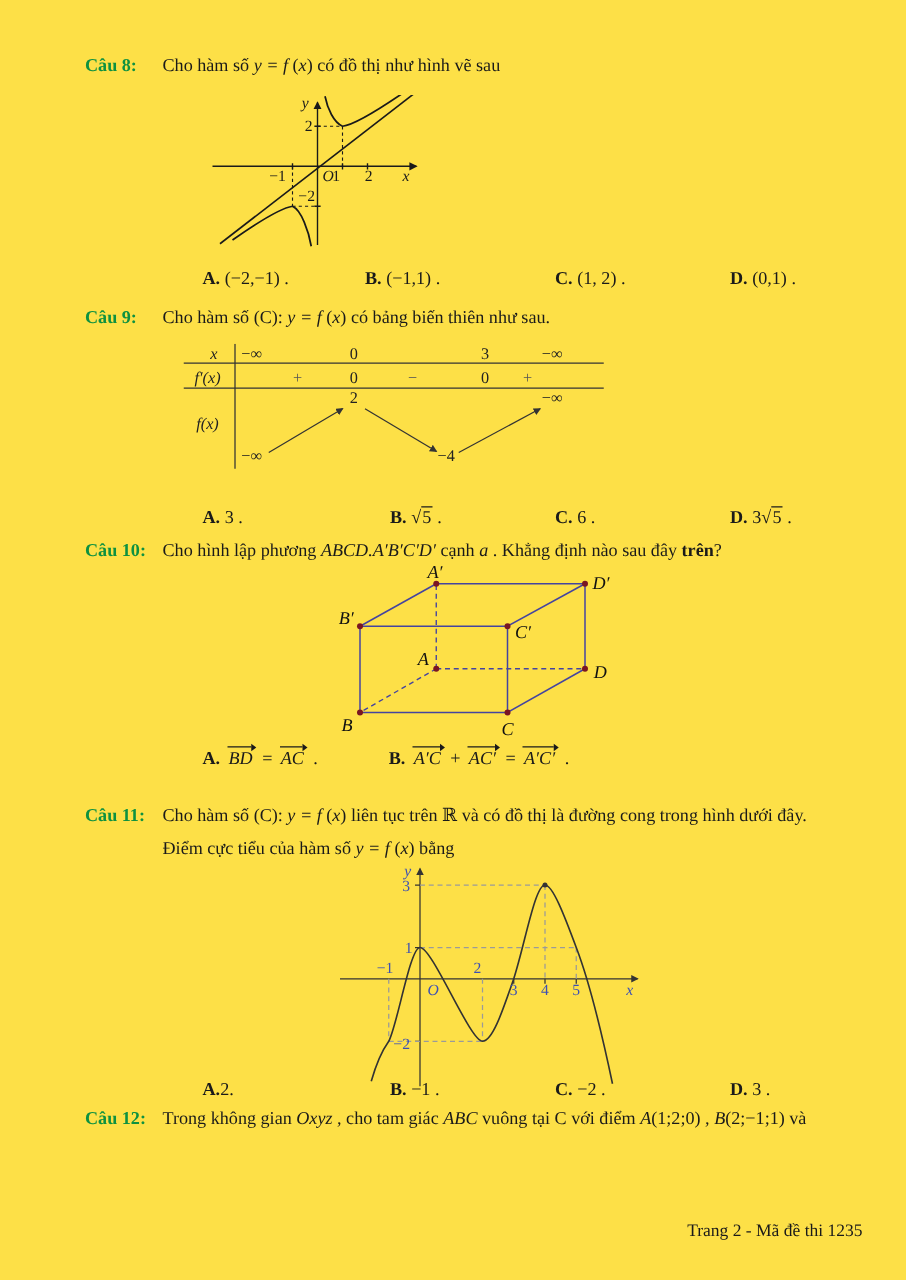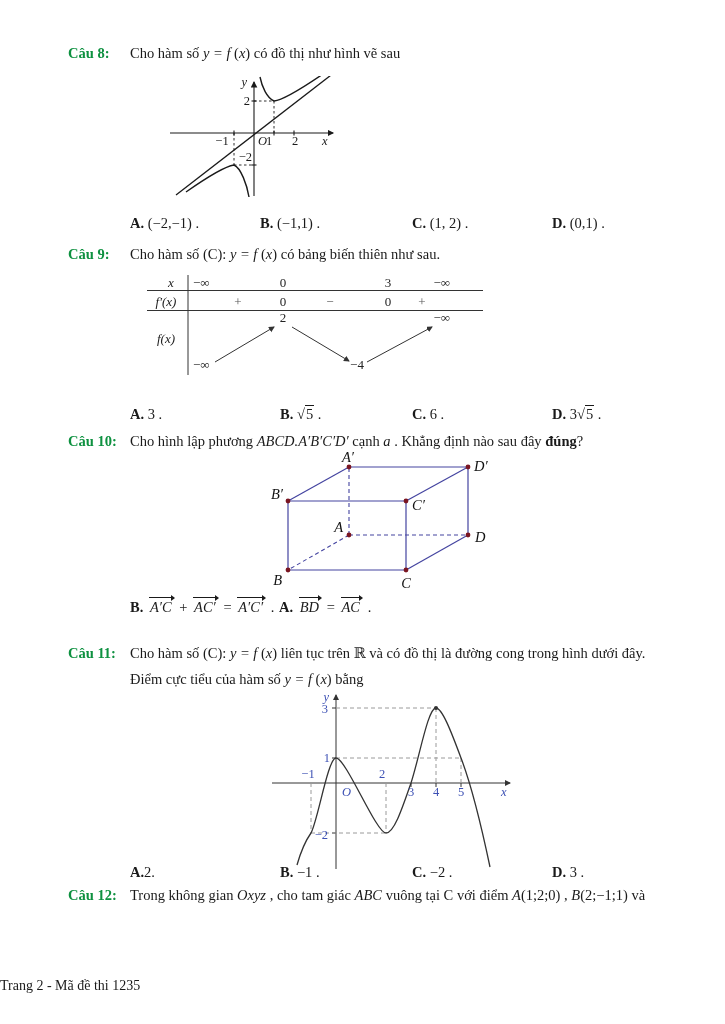--- a/index.html
+++ b/index.html
@@ -1,38 +1,38 @@
 <!DOCTYPE html>
 <html lang="vi"><head>
 <meta charset="utf-8">
 <style>
   html,body{margin:0;padding:0;background:#e8e8e8;}
-  .page{position:relative;width:725px;height:1024px;background:#ffffff;overflow:hidden;
+  .page{position:relative;width:725px;height:1024px;background:#fde047;overflow:hidden;
         font-family:"Liberation Serif","DejaVu Serif",serif;font-size:14.5px;color:#1a1a1a;}
   .qline{position:absolute;left:0;width:725px;white-space:nowrap;}
   .qlabel{position:absolute;left:68px;font-weight:bold;color:#0e9140;}
   .qtext{position:absolute;left:130px;}
   .cont{position:absolute;left:130px;white-space:nowrap;}
   .opts{position:absolute;left:130px;display:grid;white-space:nowrap;}
   .cols4{grid-template-columns:150px 132px 140px auto;width:570px;}
   .cols4q8{grid-template-columns:130px 152px 140px auto;width:570px;}
   .cols2{grid-template-columns:149px auto;width:440px;}
   .okey{font-weight:bold;}
-  .opt{white-space:nowrap;}
+  .opt{white-space:nowrap;margin-left:32px;}
   i{}
   .sqrt{white-space:nowrap;}
   .sqrt .rad{border-top:1px solid #1a1a1a;padding:0 1px;}
   .vec{position:relative;display:inline-block;font-style:italic;padding:4px 3px 0 2px;margin:0 1px;}
   .vec::before{content:"";position:absolute;top:2px;left:1px;right:4px;border-top:1px solid #1a1a1a;}
   .vec::after{content:"";position:absolute;top:-0.5px;right:0;width:0;height:0;
               border-style:solid;border-width:3px 0 3px 4.5px;
               border-color:transparent transparent transparent #1a1a1a;}
   .fig{position:absolute;}
   svg{font-family:"Liberation Serif","DejaVu Serif",serif;}
-  .footer{position:absolute;top:978px;left:0;width:690px;text-align:left;font-size:14px;}
+  .footer{position:absolute;top:978px;left:0;width:690px;text-align:right;font-size:14px;}
 </style>
 </head>
 <body>
 
 <div class="page">
 
   <div class="qline" style="top:45px">
     <span class="qlabel">Câu 8:</span>
     <span class="qtext">Cho hàm số <i>y = f</i> (<i>x</i>) có đồ thị như hình vẽ sau</span>
   </div>
@@ -127,21 +127,21 @@
 
   <div class="opts cols4" style="top:406px">
     <span class="opt"><span class="okey">A.</span> <span>3 .</span></span>
     <span class="opt"><span class="okey">B.</span> <span><span class="sqrt">√<span class="rad">5</span></span> .</span></span>
     <span class="opt"><span class="okey">C.</span> <span>6 .</span></span>
     <span class="opt"><span class="okey">D.</span> <span>3<span class="sqrt">√<span class="rad">5</span></span> .</span></span>
   </div>
 
   <div class="qline" style="top:433px">
     <span class="qlabel">Câu 10:</span>
-    <span class="qtext">Cho hình lập phương <i>ABCD.A′B′C′D′</i> cạnh <i>a</i> . Khẳng định nào sau đây <b>đúng</b>?</span>
+    <span class="qtext">Cho hình lập phương <i>ABCD.A′B′C′D′</i> cạnh <i>a</i> . Khẳng định nào sau đây <b>trên</b>?</span>
   </div>
 
   <svg class="fig" style="left:262px;top:449px" width="235" height="148" viewBox="0 0 235 148">
     <g stroke="#4444a0" stroke-width="1.2" fill="none">
       <line x1="87" y1="18" x2="206" y2="18"></line>
       <line x1="87" y1="18" x2="26" y2="52"></line>
       <line x1="26" y1="52" x2="144" y2="52"></line>
       <line x1="144" y1="52" x2="206" y2="18"></line>
       <line x1="26" y1="52" x2="26" y2="121"></line>
       <line x1="144" y1="52" x2="144" y2="121"></line>
@@ -170,22 +170,22 @@
       <text x="21" y="50" text-anchor="end">B′</text>
       <text x="150" y="61">C′</text>
       <text x="81" y="83" text-anchor="end">A</text>
       <text x="213" y="93">D</text>
       <text x="20" y="136" text-anchor="end">B</text>
       <text x="144" y="139" text-anchor="middle">C</text>
     </g>
   </svg>
 
   <div class="opts cols2" style="top:595px">
+    <span class="opt"><span class="okey">A.</span> <span><span class="vec">BD</span> = <span class="vec">AC</span> .</span></span>
     <span class="opt"><span class="okey">B.</span> <span><span class="vec">A′C</span> + <span class="vec">AC′</span> = <span class="vec">A′C′</span> .</span></span>
-    <span class="opt"><span class="okey">A.</span> <span><span class="vec">BD</span> = <span class="vec">AC</span> .</span></span>
   </div>
   <div class="opts cols2" style="top:621px">
   </div>
 
   <div class="qline" style="top:645px">
     <span class="qlabel">Câu 11:</span>
     <span class="qtext">Cho hàm số (C): <i>y = f</i> (<i>x</i>) liên tục trên ℝ và có đồ thị là đường cong trong hình dưới đây.</span>
   </div>
   <div class="cont" style="top:671px">Điểm cực tiểu của hàm số <i>y = f</i> (<i>x</i>) bằng</div>
 

